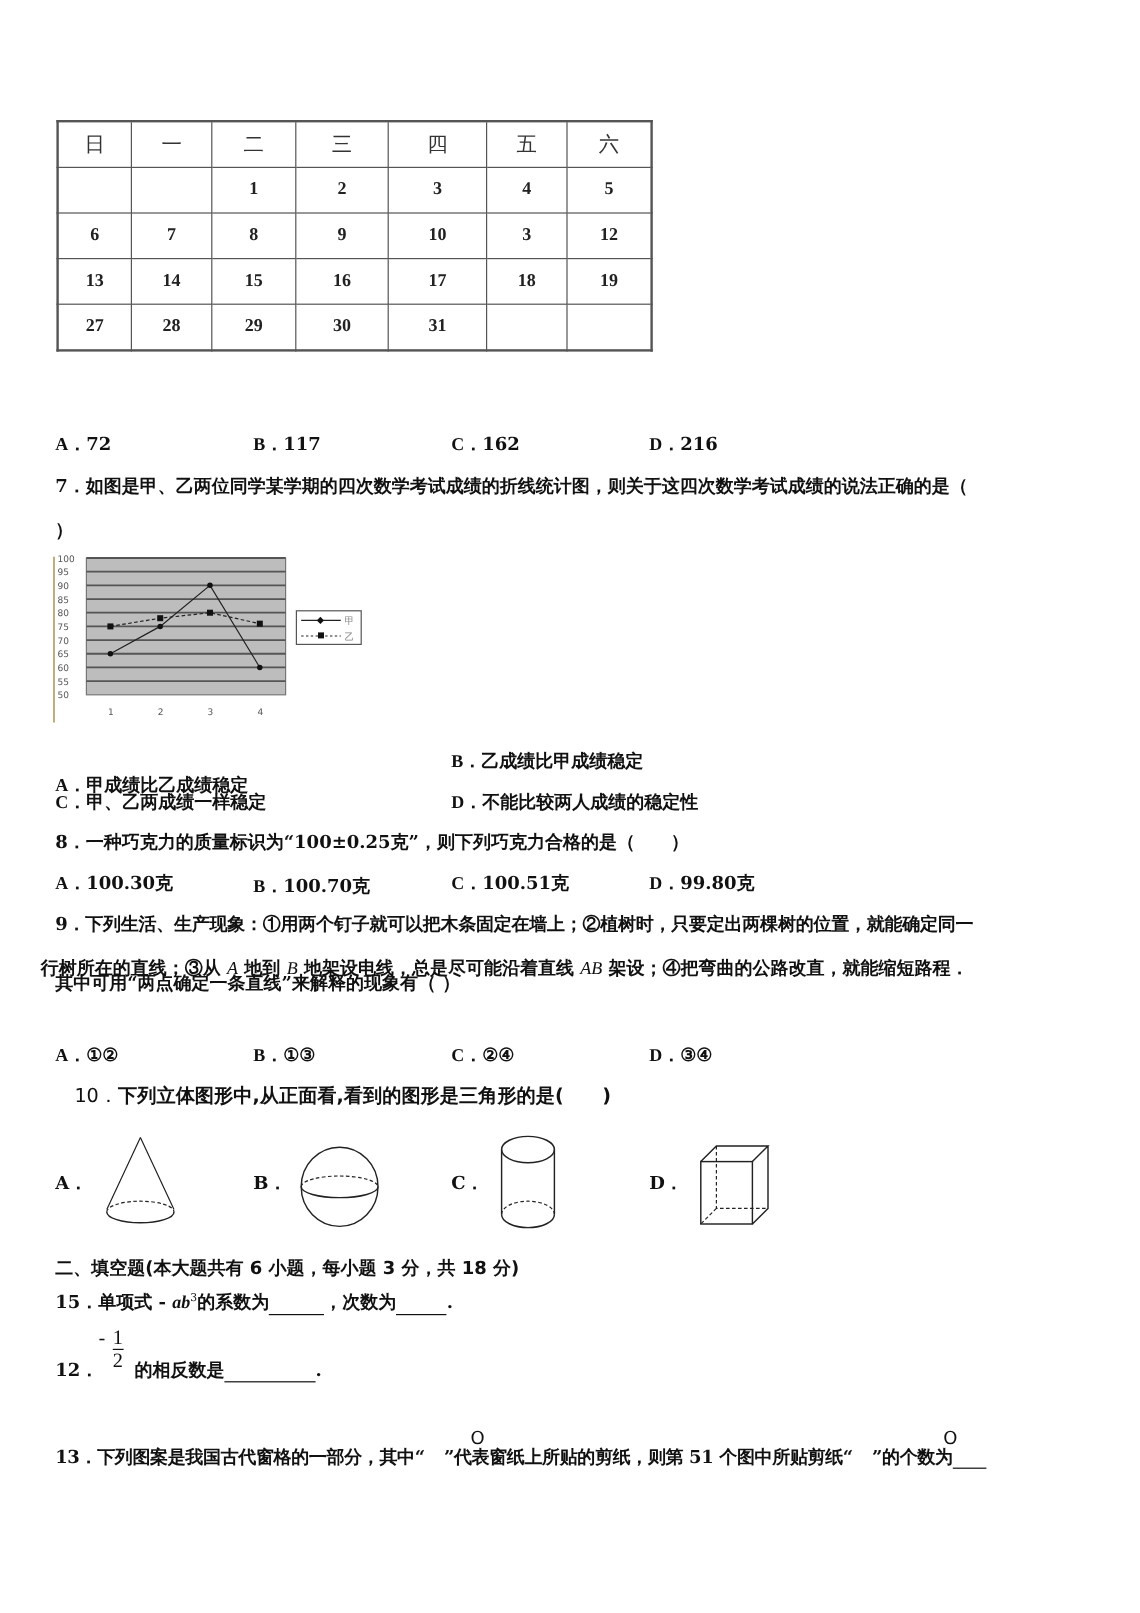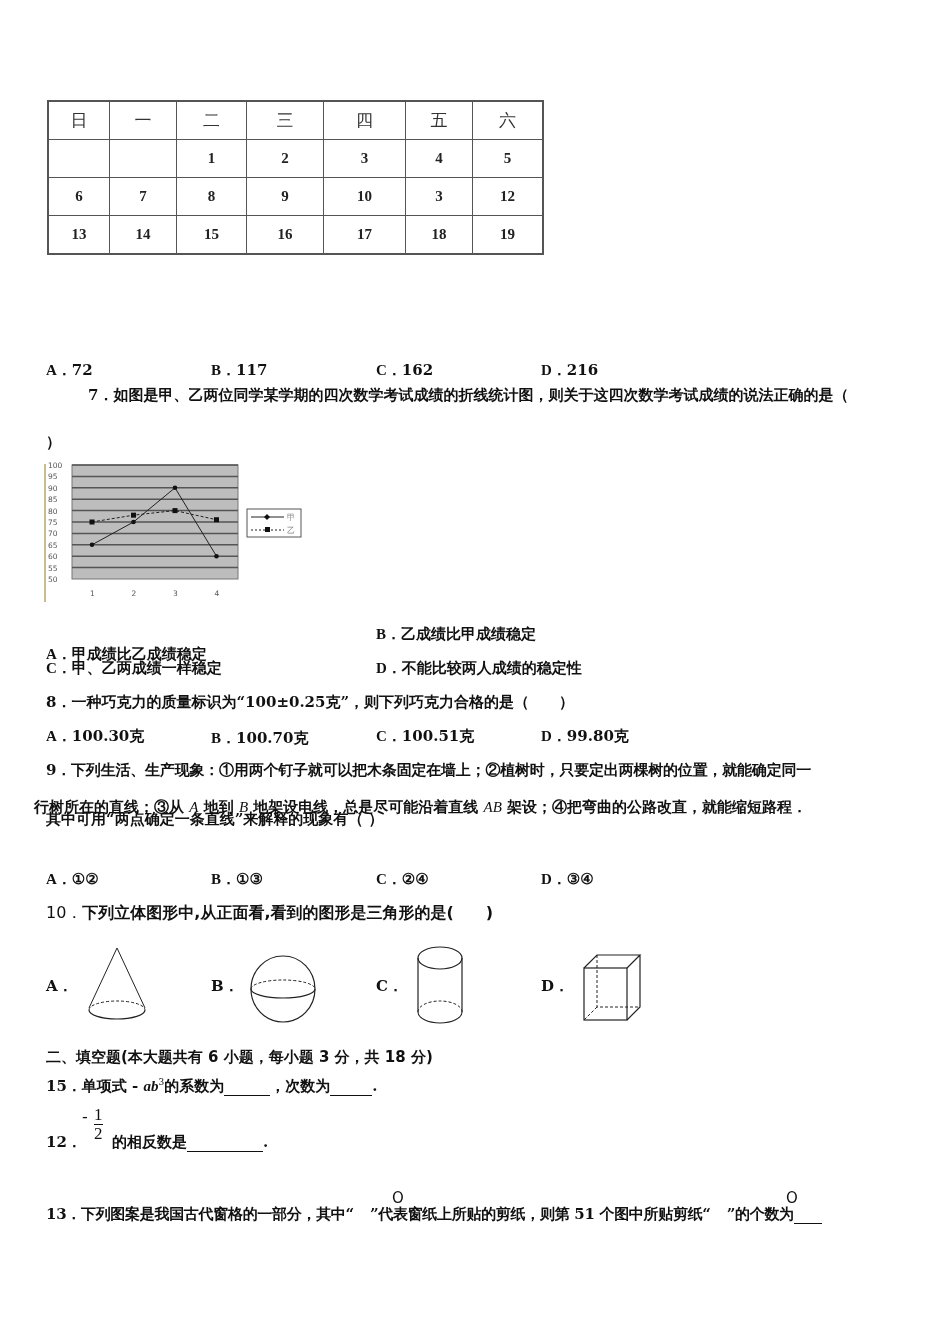--- a/index.html
+++ b/index.html
@@ -54,29 +54,38 @@
   </tr>
   <tr>
     <td>13</td>
     <td>14</td>
     <td>15</td>
     <td>16</td>
     <td>17</td>
     <td>18</td>
     <td>19</td>
   </tr>
+  <tr>
+    <td>27</td>
+    <td>28</td>
+    <td>29</td>
+    <td>30</td>
+    <td>31</td>
+    <td></td>
+    <td></td>
+  </tr>
 </tbody>
   </table>
 
 <div class="abs txt" style="left:46px;top:360px;"><span class="lbl">A．</span><span>72</span></div>
 <div class="abs txt" style="left:211px;top:360px;"><span class="lbl">B．</span><span>117</span></div>
 <div class="abs txt" style="left:376px;top:360px;"><span class="lbl">C．</span><span>162</span></div>
 <div class="abs txt" style="left:541px;top:360px;"><span class="lbl">D．</span><span>216</span></div>
 
-<div class="abs txt" style="left:46px;top:385px;margin-left:42px;">7．如图是甲、乙两位同学某学期的四次数学考试成绩的折线统计图，则关于这四次数学考试成绩的说法正确的是（</div>
+<div class="abs txt" style="left:46px;top:395px;">7．如图是甲、乙两位同学某学期的四次数学考试成绩的折线统计图，则关于这四次数学考试成绩的说法正确的是（</div>
 <div class="abs txt" style="left:46px;top:432px;">）</div>
 
 <svg class="abs" style="left:44px;top:462px;" width="262" height="142" viewBox="0 0 262 142">
   <line x1="1" y1="2" x2="1" y2="140" stroke="#b9a46a" stroke-width="1.5"></line>
   <g id="ytick-labels" font-family="DejaVu Sans, sans-serif" font-size="7.5" fill="#555">
       <text x="4" y="120">50</text>
       <text x="4" y="108.6">55</text>
       <text x="4" y="97.2">60</text>
       <text x="4" y="85.80000000000001">65</text>
       <text x="4" y="74.4">70</text>
@@ -150,21 +159,21 @@
   <span class="ital">AB</span>
   <span>架设；④把弯曲的公路改直，就能缩短路程．</span>
 </div>
 <div class="abs txt" style="left:46px;top:809px;">其中可用“两点确定一条直线”来解释的现象有（  ）</div>
 <div class="abs txt" style="left:46px;top:869px;"><span class="lbl">A．</span><span>①②</span></div>
 <div class="abs txt" style="left:211px;top:869px;"><span class="lbl">B．</span><span>①③</span></div>
 <div class="abs txt" style="left:376px;top:869px;"><span class="lbl">C．</span><span>②④</span></div>
 <div class="abs txt" style="left:541px;top:869px;"><span class="lbl">D．</span><span>③④</span></div>
 
 <div class="abs txt" style="left:46px;top:903px;font-size:16px;">
-  <span style="font-weight:normal;font-family:'DejaVu Sans',sans-serif;">10．</span><span style="font-family:'DejaVu Sans',sans-serif;">下列立体图形中,从正面看,看到的图形是三角形的是(　　)</span>
+  <span style="font-weight:normal;font-family:'DejaVu Sans',sans-serif;margin-left:16px;">10．</span><span style="font-family:'DejaVu Sans',sans-serif;">下列立体图形中,从正面看,看到的图形是三角形的是(　　)</span>
 </div>
 
 <div class="abs txt" style="left:46px;top:976px;">A．</div>
 <svg class="abs" style="left:86px;top:945px;" width="62" height="82">
   <path d="M31 3 L3 63 M31 3 L59 63" stroke="#222" stroke-width="1" fill="none"></path>
   <path d="M3 65 A28 9 0 0 0 59 65" stroke="#222" stroke-width="1.2" fill="none"></path>
   <path d="M3 65 A28 9 0 0 1 59 65" stroke="#222" stroke-width="1" stroke-dasharray="3,2" fill="none"></path>
 </svg>
 
 <div class="abs txt" style="left:211px;top:976px;">B．</div>

